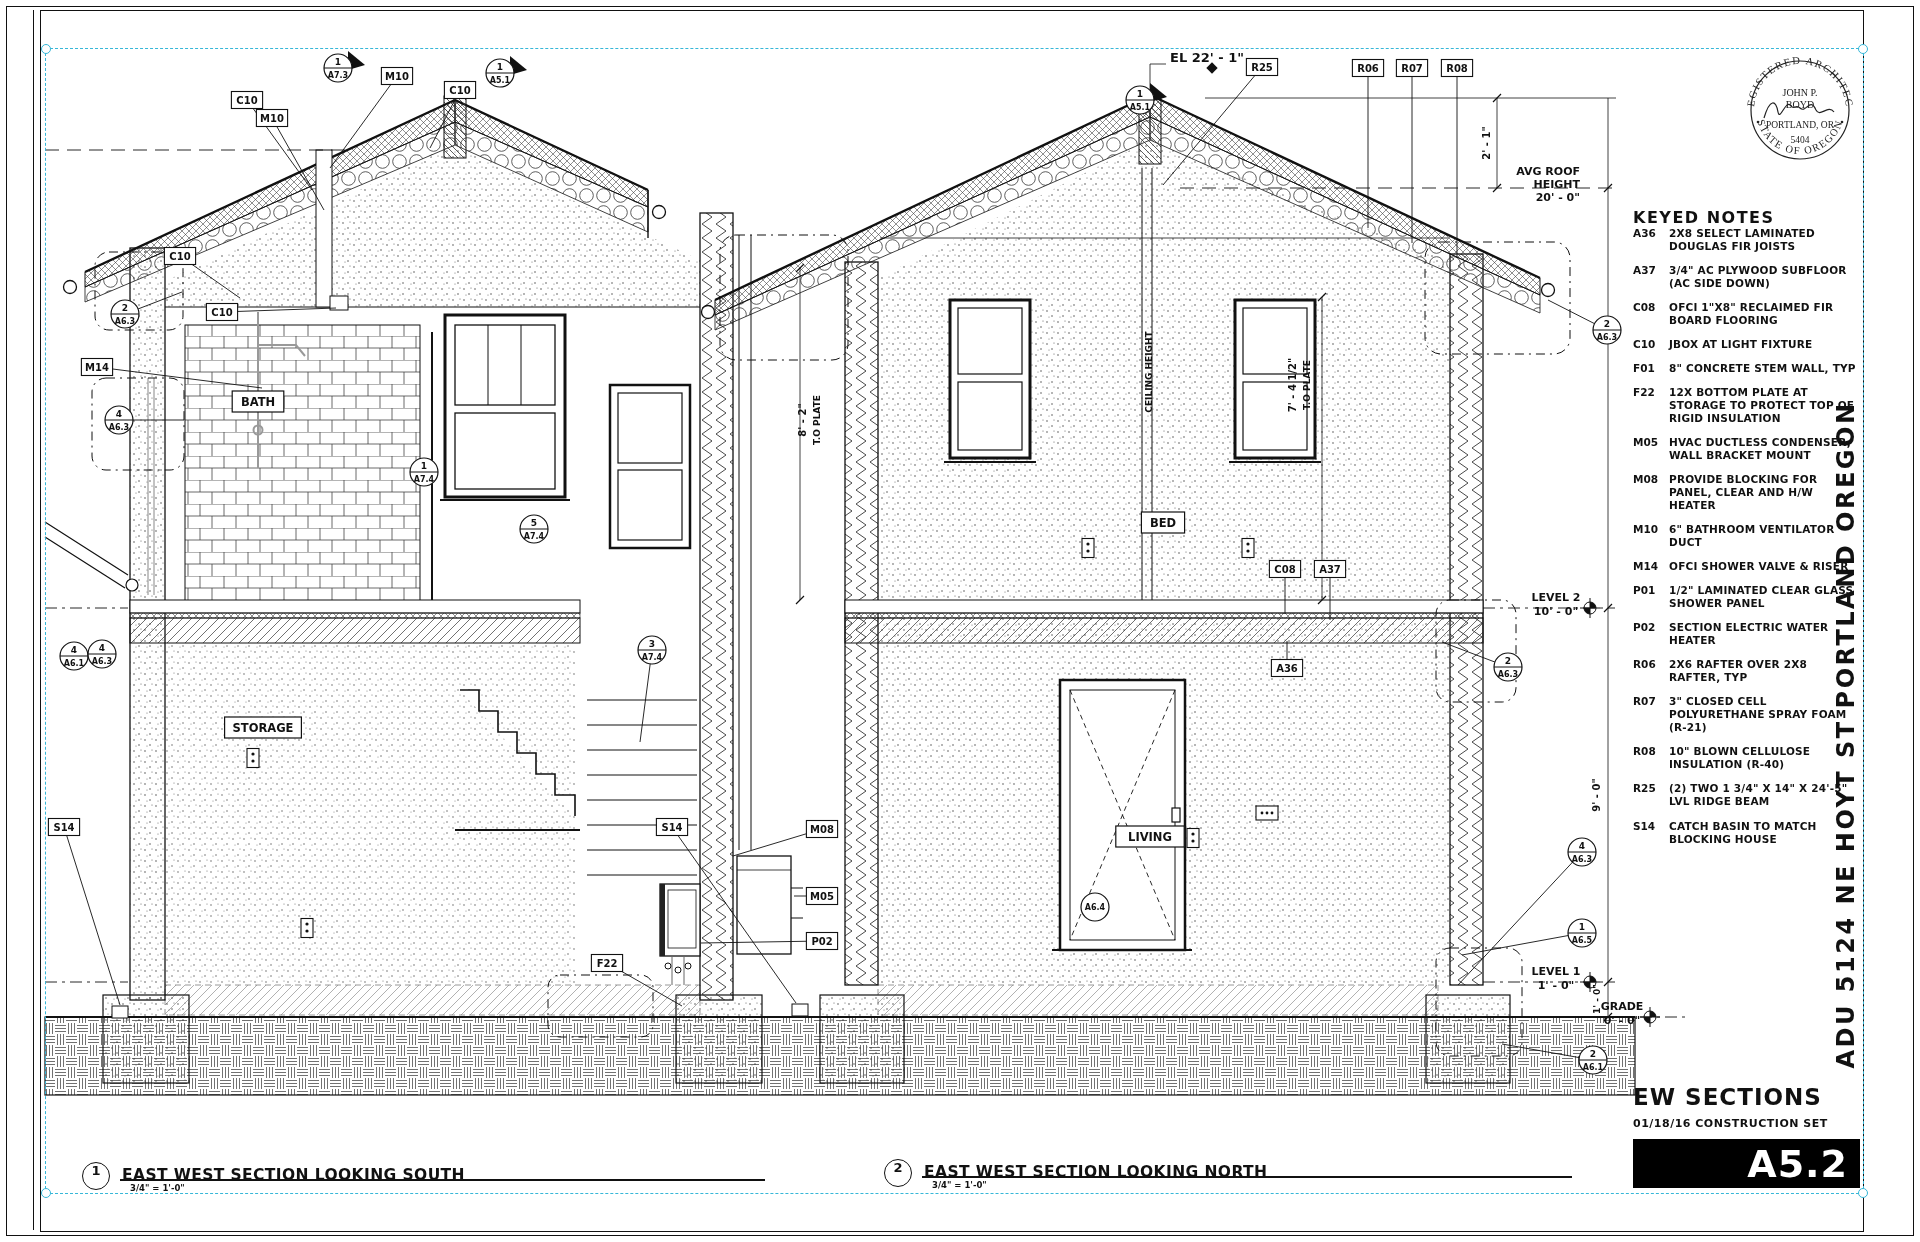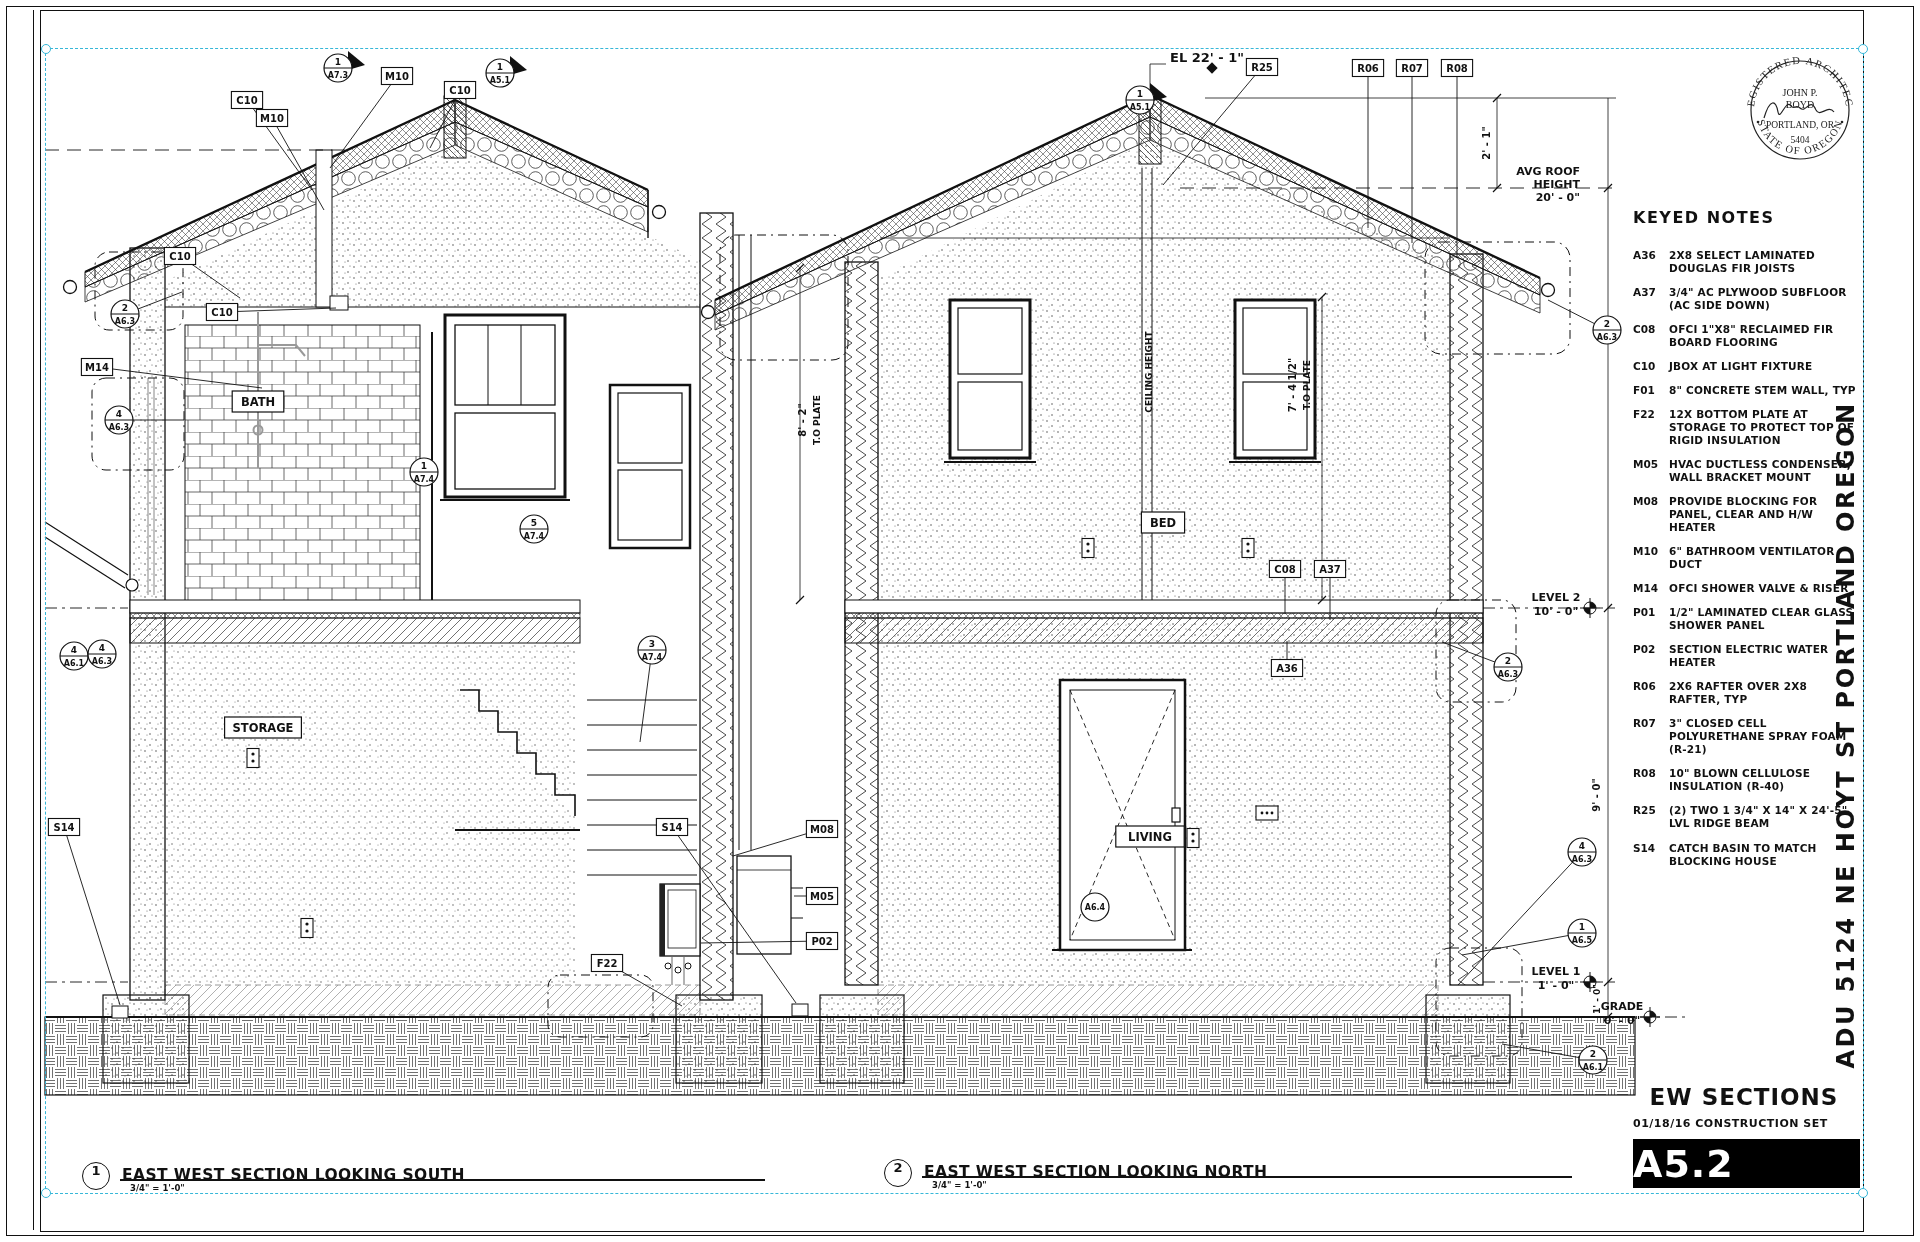--- a/index.html
+++ b/index.html
@@ -8,31 +8,31 @@
   .frame-outer{position:absolute;left:6px;top:6px;width:1906px;height:1228px;border:1.2px solid #111}
   .frame-main{position:absolute;left:40px;top:10px;width:1822px;height:1220px;border:1.6px solid #111}
   .frame-left2{position:absolute;left:33px;top:10px;height:1220px;width:0;border-left:1px solid #111}
   
   .marquee{position:absolute;left:45px;top:48px;width:1817px;height:1144px;
            border:1.2px dashed #36b7d8;pointer-events:none}
   .handle{position:absolute;width:8px;height:8px;border-radius:50%;background:#fff;
           border:1.2px solid #36b7d8}
   
   .keyed{position:absolute;left:1633px;top:208px;width:228px}
-  .kn-title{font:700 16px "DejaVu Sans",sans-serif;letter-spacing:1.5px;margin-bottom:22px}
+  .kn-title{font:700 16px "DejaVu Sans",sans-serif;letter-spacing:1.5px;}
   .kn-row{display:flex;margin-bottom:11px}
   .kn-code{width:36px;flex:none;font:700 10.5px "DejaVu Sans",sans-serif}
   .kn-text{flex:1;font:600 10.5px "DejaVu Sans",sans-serif;line-height:1.24;letter-spacing:.2px}
   
-  .tb-title{position:absolute;left:1633px;top:1084px;width:222px;text-align:center;
+  .tb-title{position:absolute;left:1633px;top:1084px;width:222px;text-align:left;
             font:700 23px "DejaVu Sans",sans-serif;letter-spacing:1px}
   .tb-set{position:absolute;left:1633px;top:1117px;width:222px;text-align:left;
           font:700 11px "DejaVu Sans",sans-serif;letter-spacing:.5px}
   .tb-band{position:absolute;left:1633px;top:1139px;width:227px;height:49px;background:#000;
-           display:flex;align-items:center;justify-content:flex-start}
+           display:flex;align-items:center;justify-content:flex-end}
   .tb-num{color:#fff;font:700 38px "DejaVu Sans",sans-serif;padding-right:12px;letter-spacing:1px}
   .proj-vert{position:absolute;left:1846px;top:735px;white-space:nowrap;
              transform:translate(-50%,-50%) rotate(-90deg);
              font:700 24px "DejaVu Sans",sans-serif;letter-spacing:2.5px}
   
   .sec{position:absolute;height:40px}
   .sec-circ{position:absolute;left:0;top:4px;width:26px;height:26px;border:1.6px solid #111;
             border-radius:50%;text-align:center;line-height:26px;font:700 13px "DejaVu Sans",sans-serif}
   .sec-name{position:absolute;left:40px;top:8px;white-space:nowrap;
             font:700 15.5px "DejaVu Sans",sans-serif;letter-spacing:.4px}

